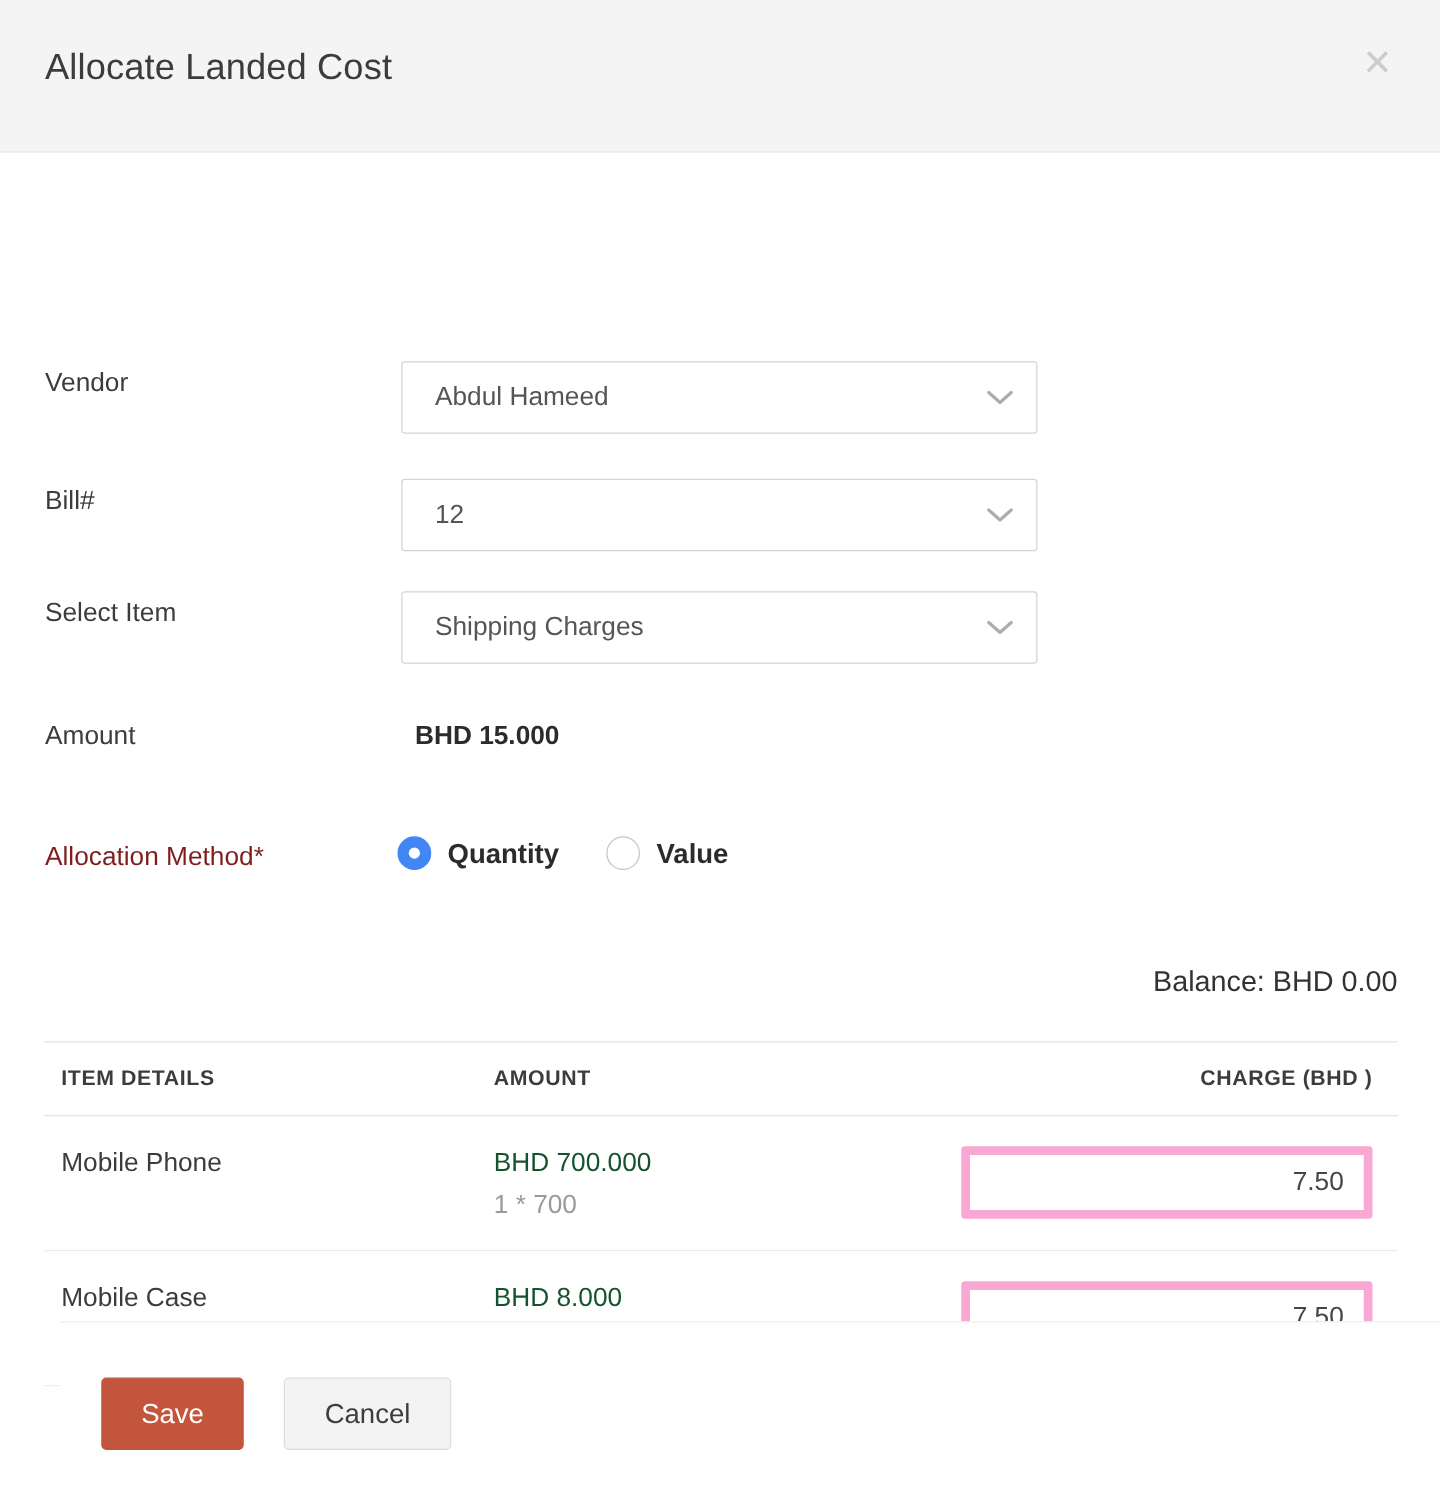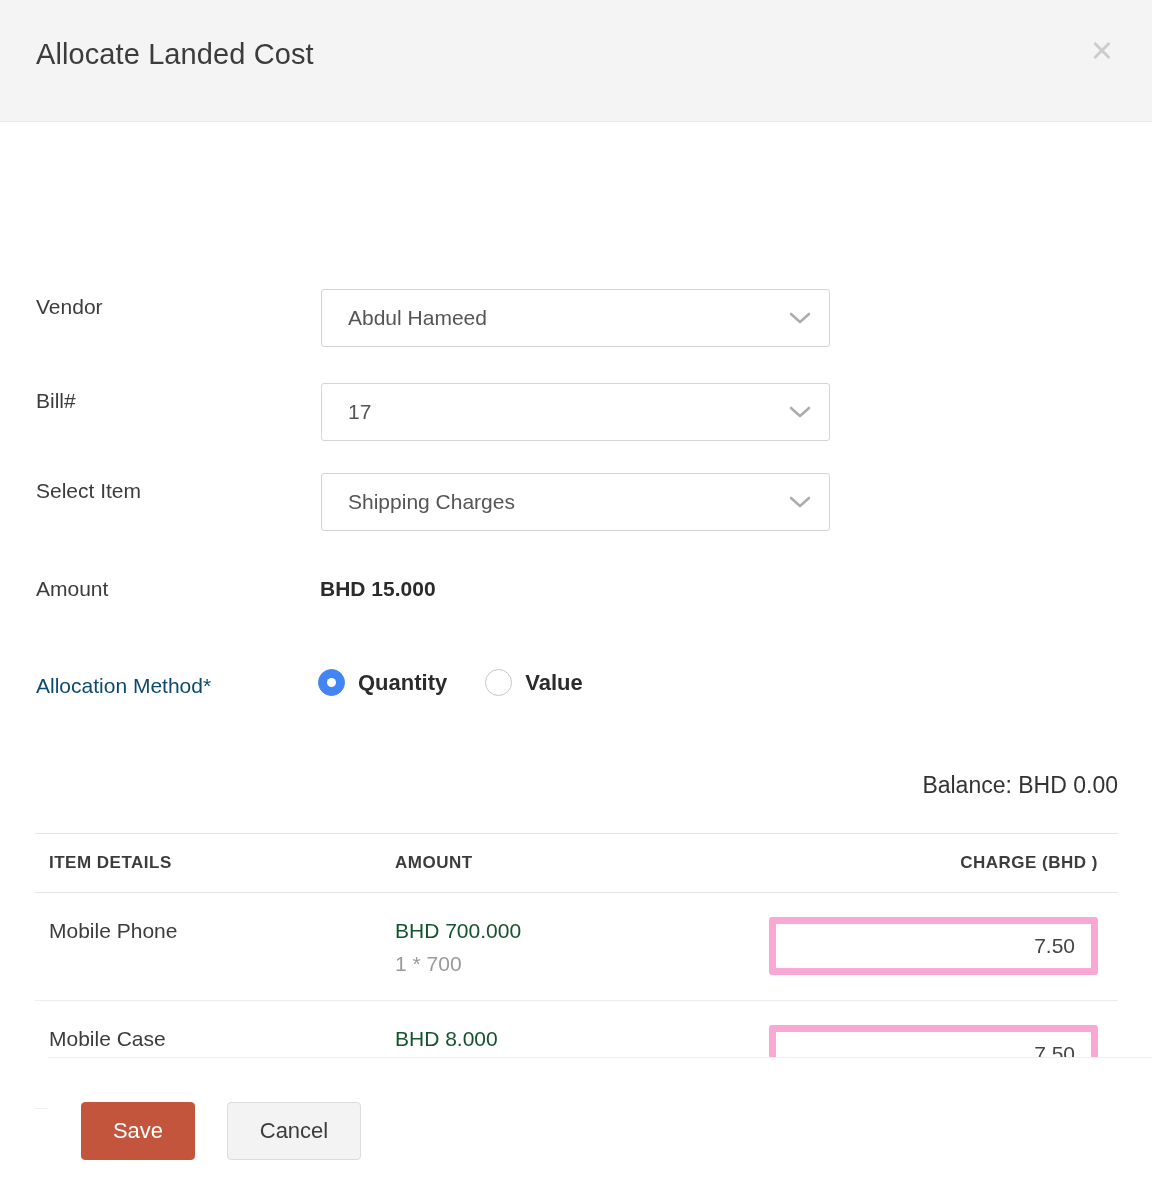--- a/index.html
+++ b/index.html
@@ -63,21 +63,21 @@
   .form-label {
     position: absolute;
     left: 36px;
     top: 0;
     font-size: 21px;
     color: #3c3c3c;
     line-height: 30px;
     white-space: nowrap;
   }
   .form-label.required {
-    color: #0c4a6e;
+    color: #7f1d1d;
     width: 250px;
     white-space: normal;
     line-height: 40px;
   }
 
   .select-box {
     position: absolute;
     left: 321px;
     width: 509px;
     height: 58px;
@@ -102,21 +102,21 @@
     top: 0;
     height: 56px;
     display: flex;
     align-items: center;
     pointer-events: none;
   }
   .chevron-icon svg { display: block; }
 
   .amount-value {
     position: absolute;
-    left: 320px;
+    left: 332px;
     top: 0;
     font-size: 21px;
     font-weight: bold;
     color: #2b2b2b;
     line-height: 30px;
     white-space: nowrap;
   }
 
   
   .radio-group {
@@ -301,21 +301,21 @@
         <svg width="22" height="14" viewBox="0 0 22 14">
             <path d="M2 3 L11 11 L20 3" fill="none" stroke="#adadad" stroke-width="2.6" stroke-linecap="round" stroke-linejoin="round"></path>
           </svg>
       </span>
     </div>
   </div>
 
   <div class="form-row" style="top:264px;">
     <div class="form-label">Bill#</div>
     <div class="select-box" style="top:-3px;">
-      <div class="select-value">17</div>
+      <div class="select-value">12</div>
       <span class="chevron-icon">
         <svg width="22" height="14" viewBox="0 0 22 14">
             <path d="M2 3 L11 11 L20 3" fill="none" stroke="#adadad" stroke-width="2.6" stroke-linecap="round" stroke-linejoin="round"></path>
           </svg>
       </span>
     </div>
   </div>
 
   <div class="form-row" style="top:354px;">
     <div class="form-label">Select Item</div>

